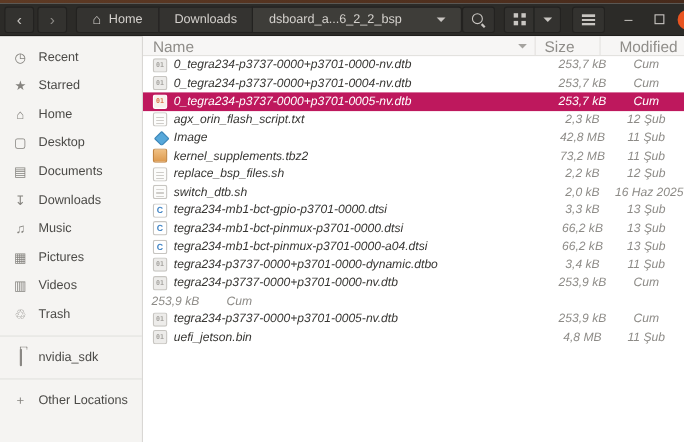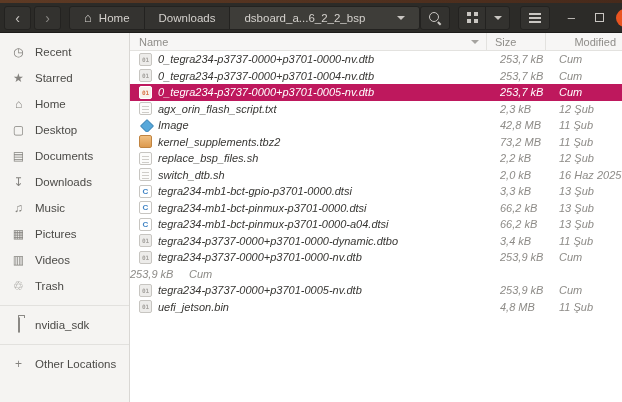--- a/index.html
+++ b/index.html
@@ -59,33 +59,33 @@
   .side-item{height:26px;flex:none;display:flex;align-items:center;padding:0 11px;gap:9px;
              color:#4b4a47;font-size:11.5px;white-space:nowrap;}
   .side-icon{width:15px;flex:none;text-align:center;color:#85837f;font-size:12px;line-height:1;}
   .side-sep{height:1px;background:#e2e1de;margin:6px 0;flex:none;}
   .icon-folder{width:12px;height:8px;border:1px solid #8a8884;border-radius:1px;position:relative;margin:3px auto 0;}
   .icon-folder::before{content:"";position:absolute;top:-3px;left:-1px;width:5px;height:2px;
                        border:1px solid #8a8884;border-bottom:none;border-radius:1px 1px 0 0;}
 
   .main{flex:1;display:flex;flex-direction:column;background:#fff;min-width:0;}
   .list-header{height:18px;flex:none;display:flex;align-items:stretch;background:#f7f6f5;
-               border-bottom:1px solid #e3e2df;color:#8f8d89;font-size:11px;}
+               border-bottom:1px solid #e3e2df;color:#8f8d89;font-size:14px;}
   .lh-name{flex:1;display:flex;align-items:center;padding:0 7px 0 9px;min-width:0;}
   .sort-arrow{margin-left:auto;width:0;height:0;border-left:4px solid transparent;
               border-right:4px solid transparent;border-top:4px solid #a5a39f;}
   .lh-sep{width:1px;background:#e3e2df;}
   .lh-size{width:58px;display:flex;align-items:center;padding-left:8px;}
   .lh-mod{width:76px;display:flex;align-items:center;justify-content:flex-end;padding-right:6px;text-align:center;}
 
   .rows{flex:1;overflow:hidden;font-style:italic;}
   .row{height:16.5px;display:flex;align-items:center;font-size:11px;cursor:default;}
   .cell-name{flex:1;display:flex;align-items:center;gap:6px;padding-left:9px;min-width:0;color:#373633;white-space:nowrap;overflow:hidden;}
-  .cell-size{width:59px;flex:none;text-align:left;color:#8d8b87;}
-  .cell-mod{width:63px;flex:none;text-align:left;padding-right:6px;color:#8d8b87;white-space:nowrap;}
+  .cell-size{width:59px;flex:none;text-align:center;color:#8d8b87;}
+  .cell-mod{width:63px;flex:none;text-align:center;padding-right:6px;color:#8d8b87;white-space:nowrap;}
   .row.selected{background:#be185d;}
   .row.selected .cell-name,.row.selected .cell-size,.row.selected .cell-mod{color:#fff;}
 
   
   .ficon{width:13px;height:13px;flex:none;position:relative;border-radius:2px;}
   .icon-binary{background:#edecea;border:1px solid #c7c5c1;}
   .icon-binary::before{content:"01";position:absolute;inset:0;display:flex;align-items:center;justify-content:center;
                        font:700 6px "DejaVu Sans Mono",monospace;color:#a5a39f;}
   .row.selected .icon-binary{background:#f8f1ec;border-color:#fff;}
   .row.selected .icon-binary::before{color:#d9764b;}

